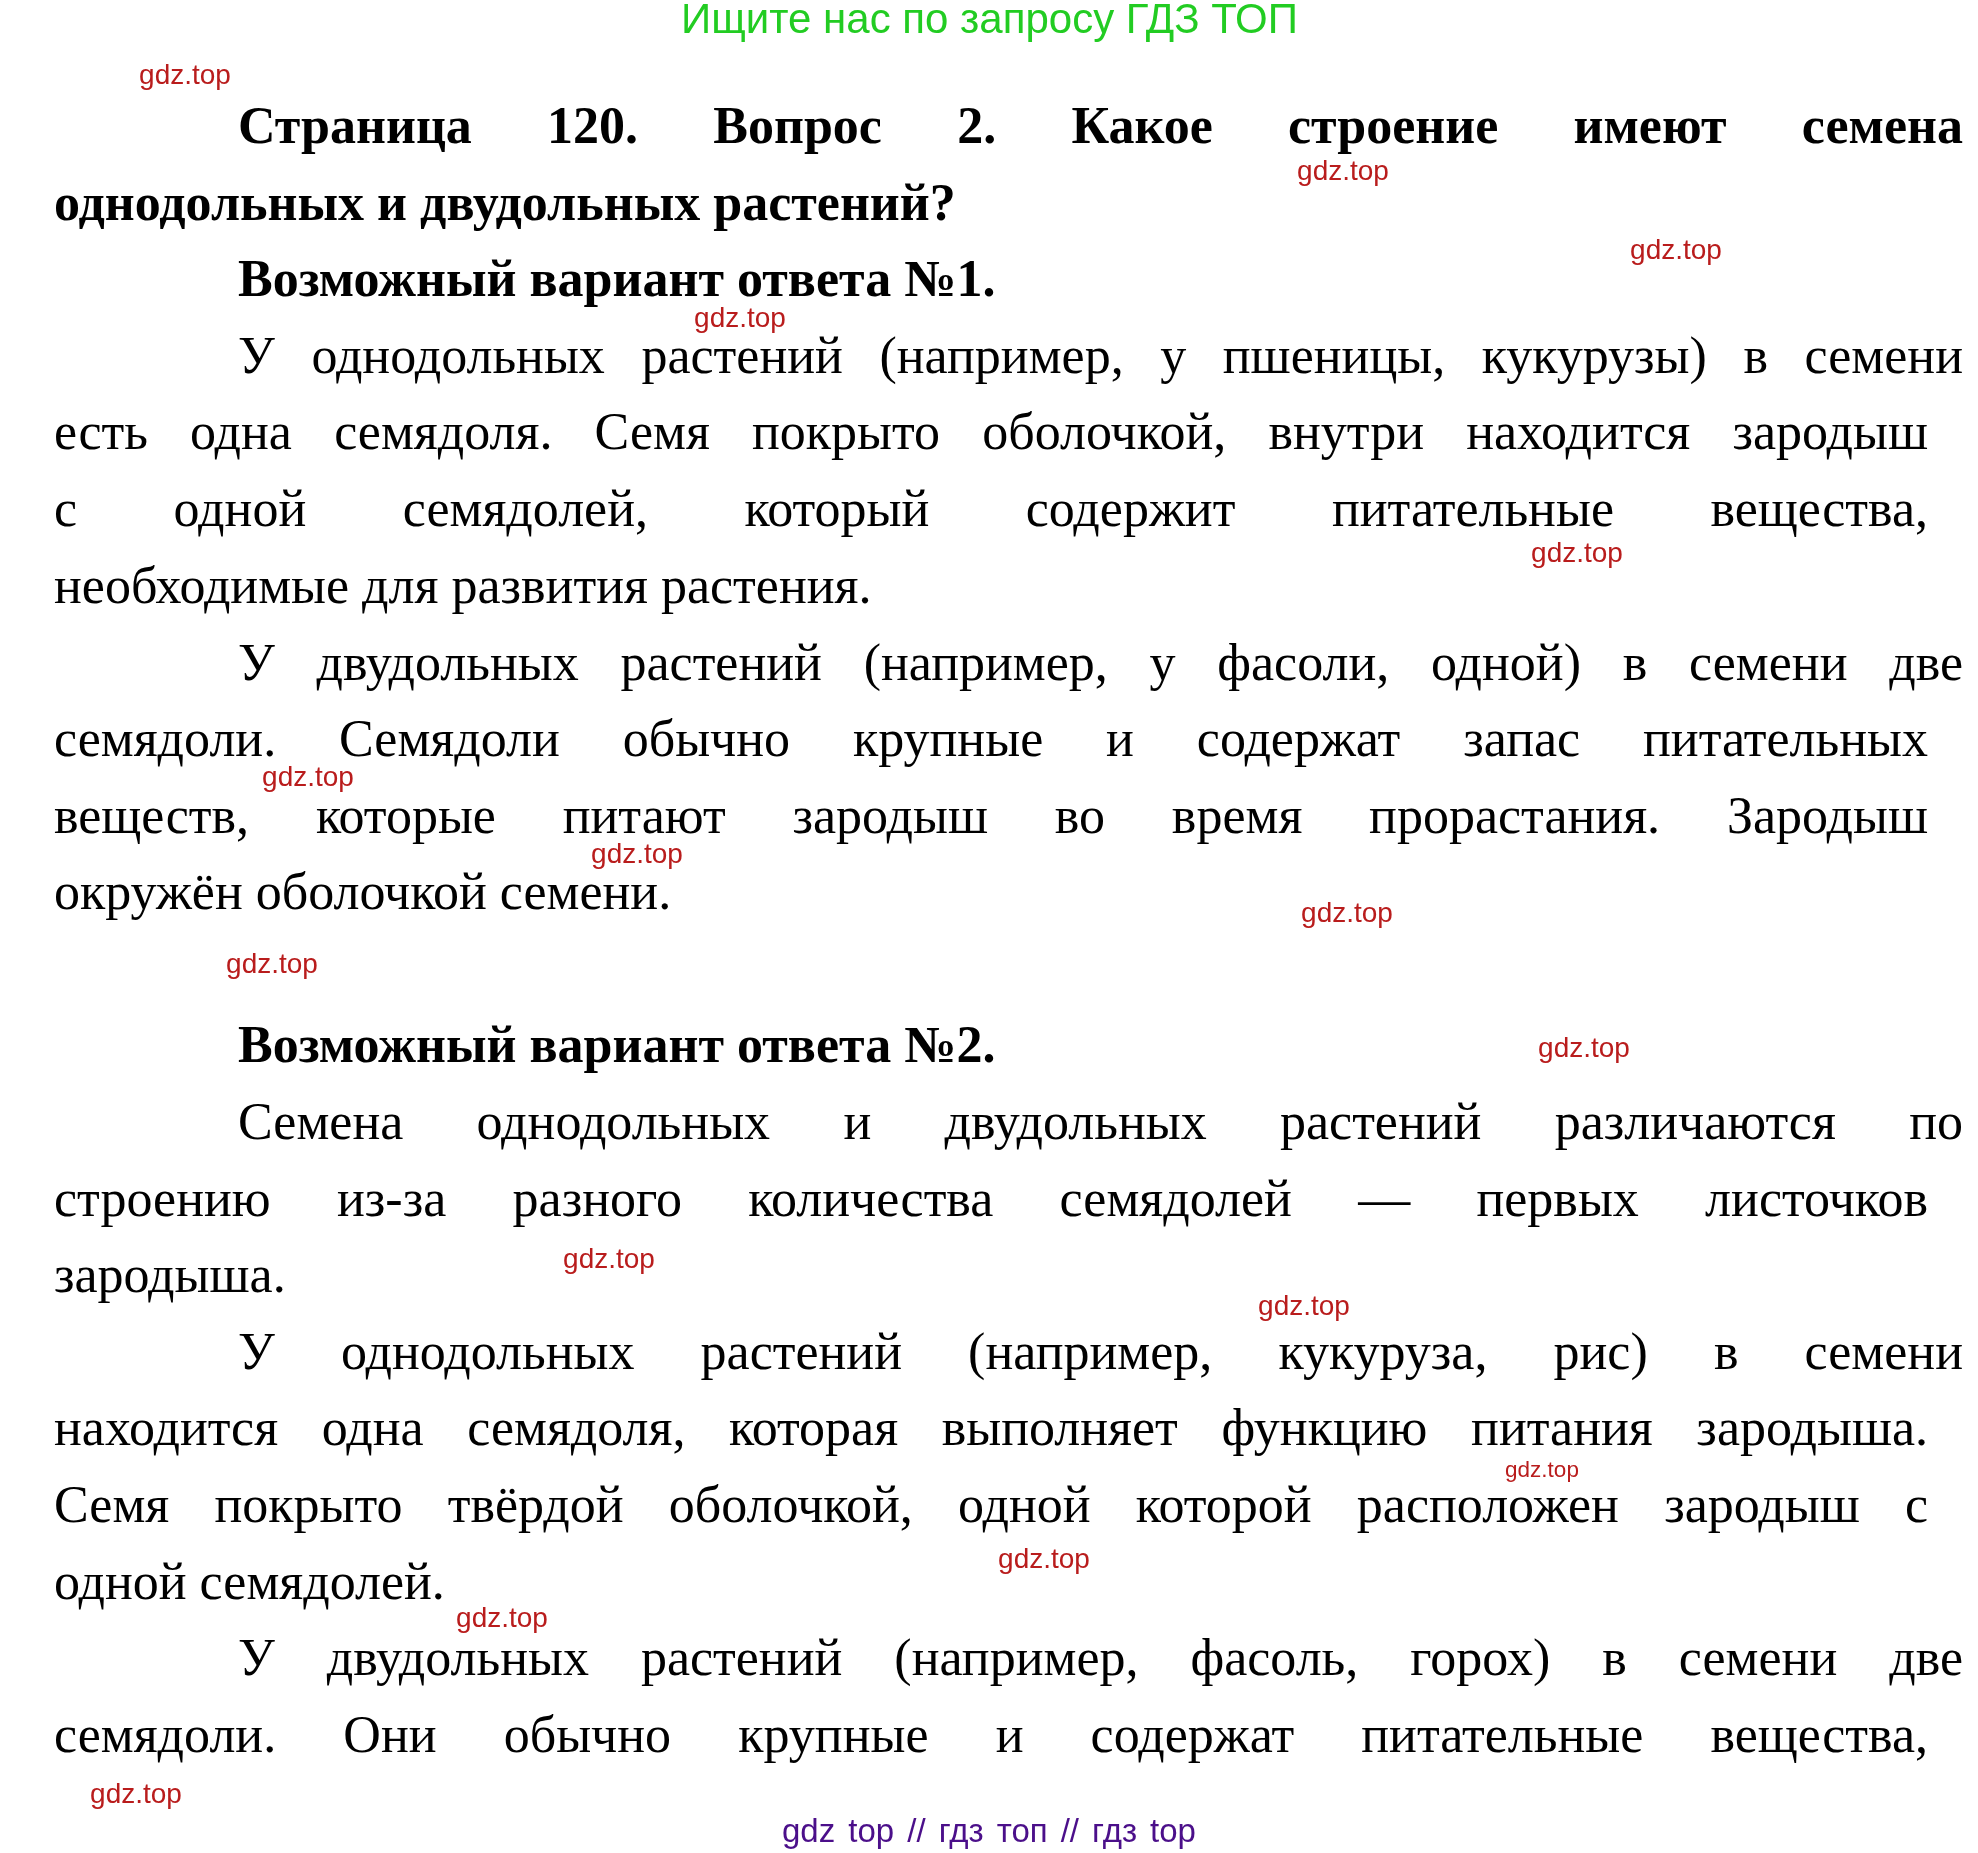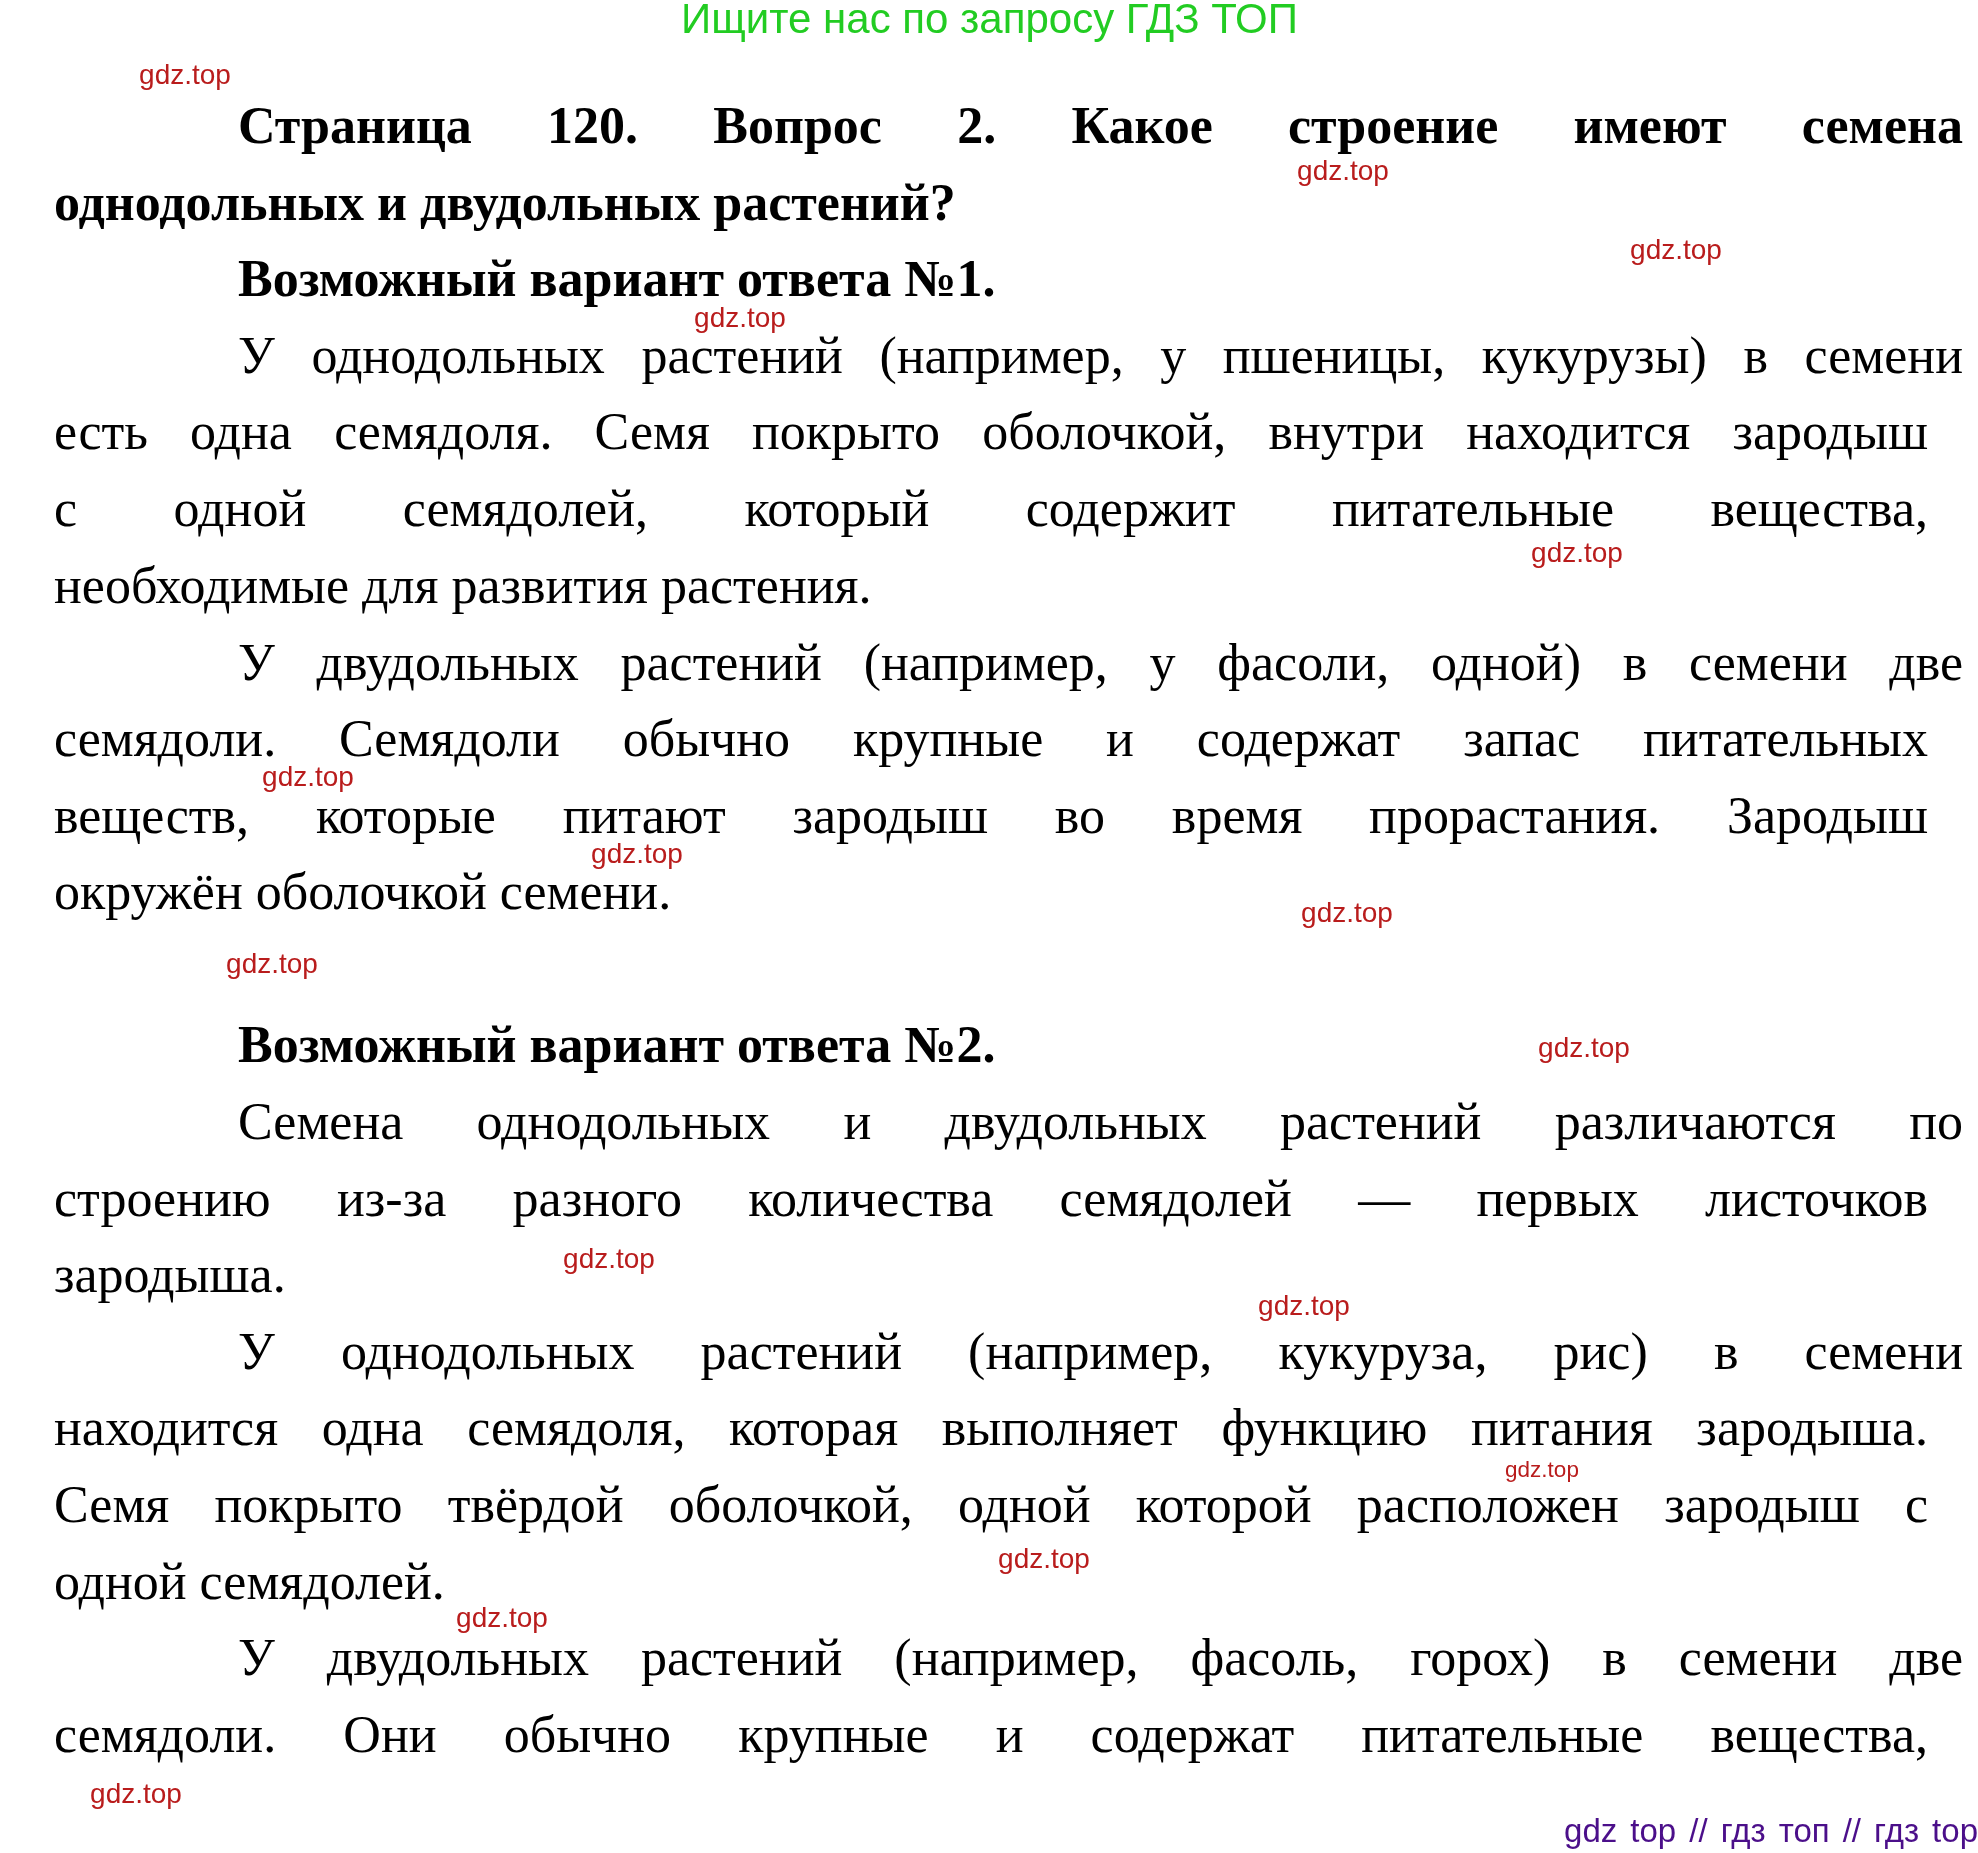--- a/index.html
+++ b/index.html
@@ -1,19 +1,19 @@
 <!DOCTYPE html>
 <html><head>
 <meta charset="utf-8">
 <style>
   html, body { margin:0; padding:0; background:#ffffff; }
   body { width:1979px; height:1853px; position:relative; overflow:hidden; }
   .banner { position:absolute; top:0; left:0; width:1979px; text-align:center;
     font-family:"Liberation Sans", sans-serif; font-size:42px; color:#22cc22; line-height:37px; }
-  .footer { position:absolute; top:1811px; left:0; width:1978px; text-align:right;
+  .footer { position:absolute; top:1811px; left:0; width:1978px; text-align:center;
     font-family:"Liberation Sans", sans-serif; font-size:33px; color:#4b0f8a; line-height:39px; word-spacing:3.9px; }
   .line { position:absolute; left:54px; width:1874px; font-family:"Liberation Serif", serif;
     font-size:52px; line-height:63px; color:#000; white-space:nowrap; transform:translateY(-31px); }
   .just { text-align:justify; text-align-last:justify; }
   .indent { left:198px; width:1725px;margin-left:40px; }
   .bold { font-weight:bold; }
   .wm { position:absolute; font-family:"Liberation Sans", sans-serif; font-size:28px; color:#b91c1c;
     line-height:31px; transform:translate(-50%,-50%); white-space:nowrap;text-align:right; }
   .wm.small { font-size:22.5px; }
 </style>

